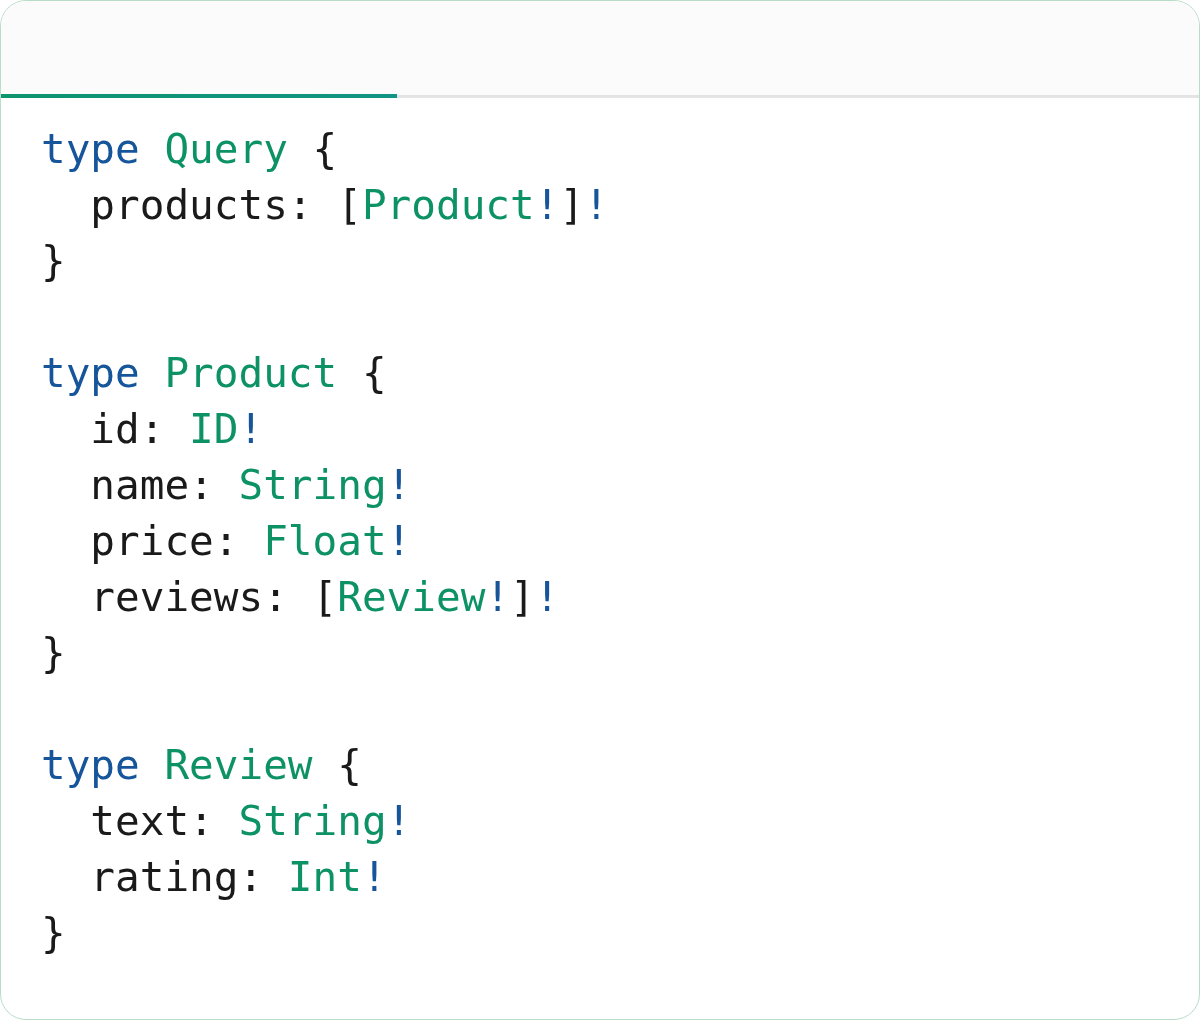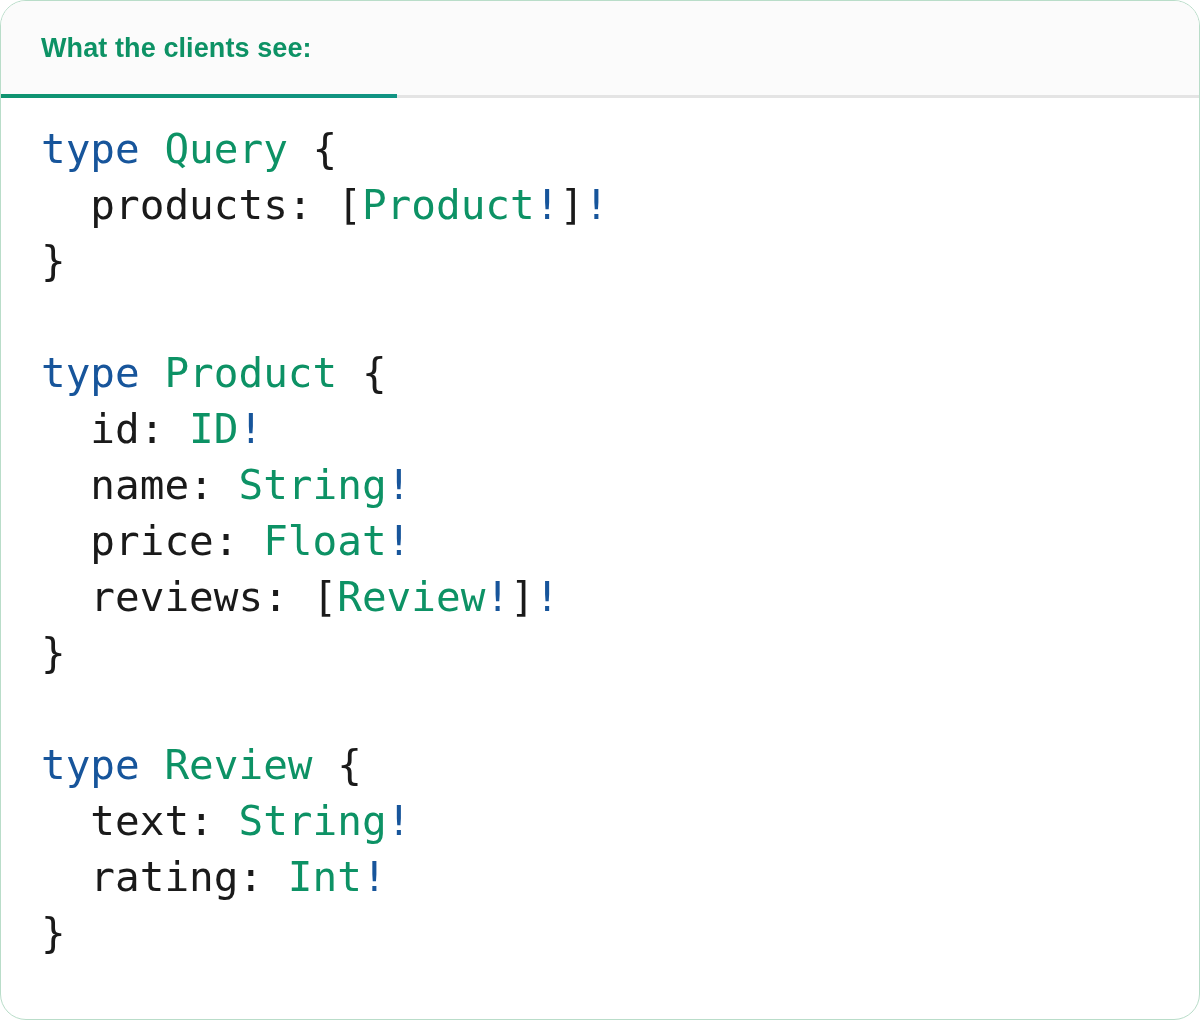--- a/index.html
+++ b/index.html
@@ -82,23 +82,20 @@
   .tok-bang { color: #17559b; }
   .tok-plain{ color: #1a1a1a; }
   .tok-punct{ color: #1a1a1a; }
 </style>
 </head>
 <body>
 
 <div class="card">
 
   <div class="card-header">
-    <div class="tab">
-      <span class="tab-label">What the clients see:</span>
-    </div>
     <div class="tab-underline"></div>
   </div>
 
   <div class="code-body">
     <pre class="code"><span><span class="tok-kw">type</span><span class="tok-plain"> </span><span class="tok-type">Query</span><span class="tok-punct"> {</span></span>
 <span><span class="tok-plain">  products: [</span><span class="tok-type">Product</span><span class="tok-bang">!</span><span class="tok-punct">]</span><span class="tok-bang">!</span></span>
 <span><span class="tok-punct">}</span></span>
 <span></span>
 <span><span class="tok-kw">type</span><span class="tok-plain"> </span><span class="tok-type">Product</span><span class="tok-punct"> {</span></span>
 <span><span class="tok-plain">  id: </span><span class="tok-type">ID</span><span class="tok-bang">!</span></span>

